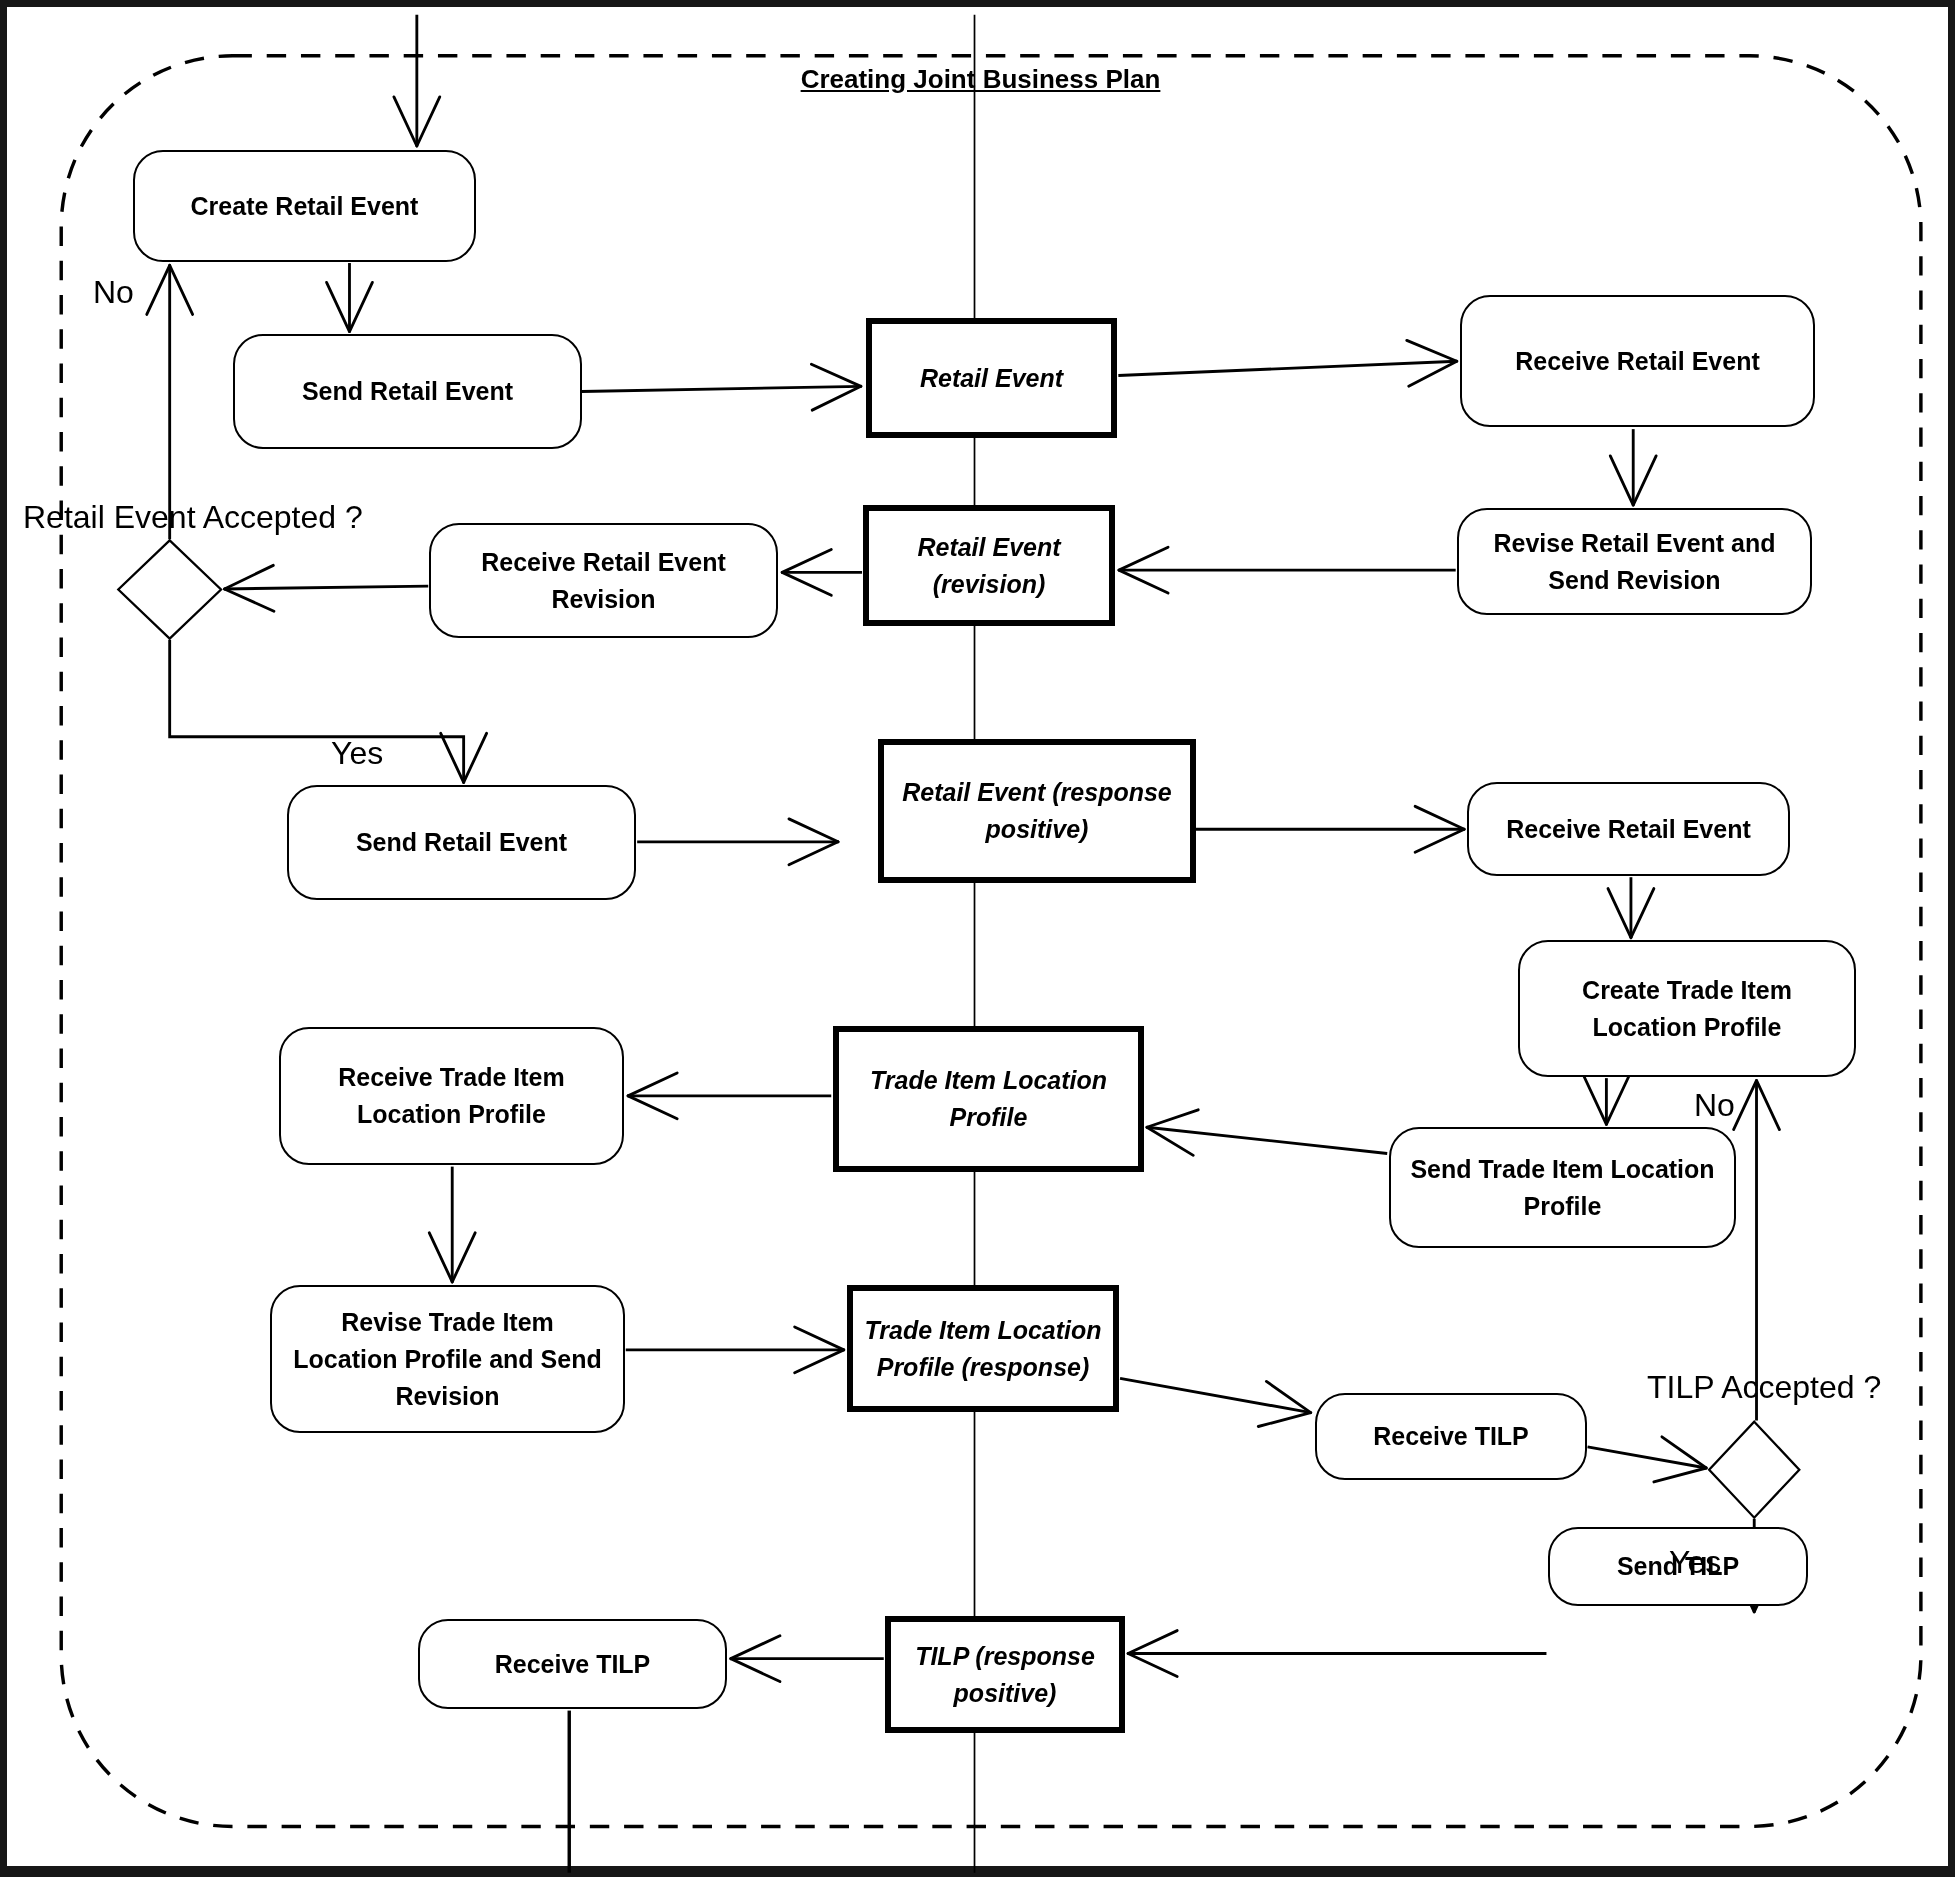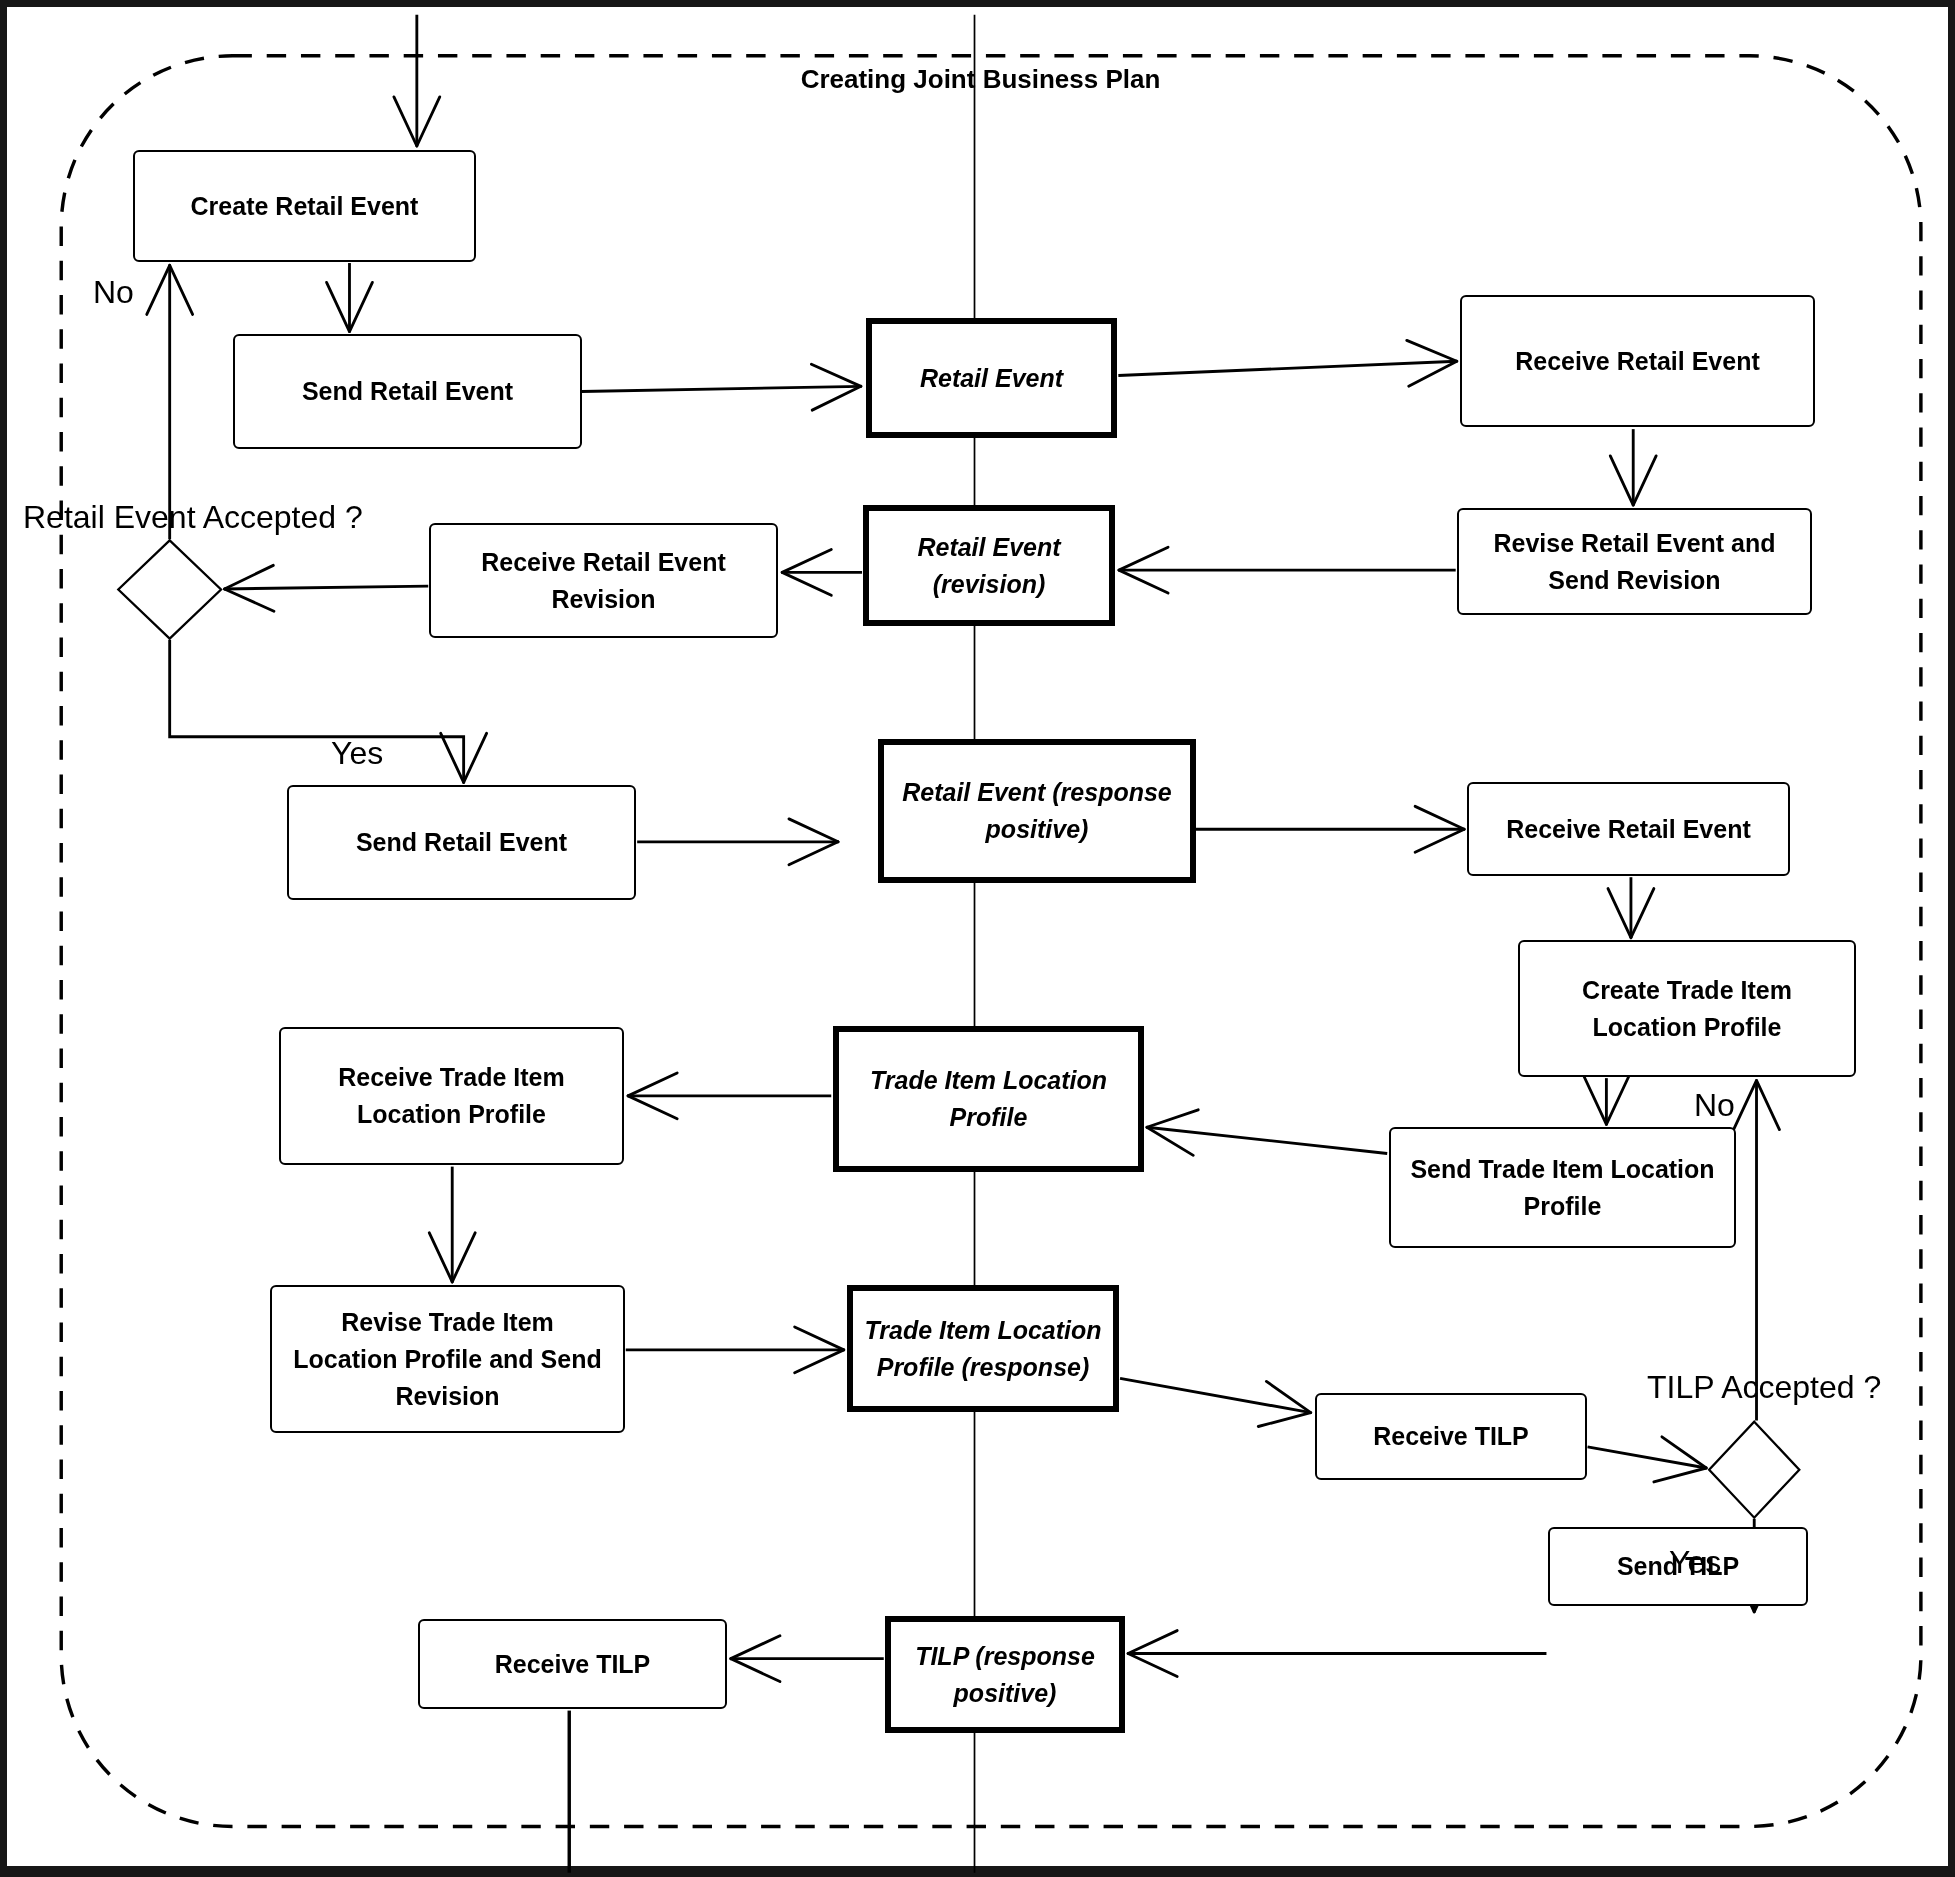--- a/index.html
+++ b/index.html
@@ -1,26 +1,26 @@
 <!DOCTYPE html>
 <html style="font-size:9px"><head>
 <meta charset="utf-8">
 <style>
   html,body{margin:0;padding:0;background:#ffffff;}
   body{width:1955px;height:1878px;position:relative;font-family:"Liberation Sans",sans-serif;color:#000;overflow:hidden;}
   .canvas{position:absolute;inset:0;box-sizing:border-box;border:7.4px solid #171717;border-bottom-width:12px;background:#fff;}
   svg.layer{position:absolute;left:0;top:0;z-index:1;}
   .node{position:absolute;z-index:2;background:#fff;display:flex;align-items:center;justify-content:center;text-align:center;box-sizing:border-box;}
-  .action{border:2.9px solid #000;border-radius:6px;}
+  .action{border:2.9px solid #000;border-radius:30px;}
   .message{border:6.3px solid #000;}
   .txt{font-weight:bold;font-size:25px;line-height:37px;}
   .txt span{display:block;white-space:nowrap;}
   .message .txt{font-style:italic;}
   .flabel{position:absolute;z-index:3;font-size:32px;line-height:28.5px;white-space:nowrap;}
-  .title{position:absolute;z-index:3;left:685px;top:57px;width:577px;text-align:center;font-weight:bold;font-size:26px;white-space:nowrap;}
+  .title{position:absolute;z-index:3;left:685px;top:57px;width:577px;text-align:center;font-weight:bold;font-size:26px;white-space:nowrap;text-decoration:underline;}
 </style>
 </head>
 <body>
 
 <div class="canvas">
   <svg class="layer" width="1955" height="1878" viewBox="0 0 3425 3289">
       <rect x="95" y="85" width="3258" height="3102" rx="300" fill="none" stroke="#000000" stroke-width="6" stroke-dasharray="34 26"></rect>
       <line x1="1695" y1="13" x2="1695" y2="3268" stroke="#000000" stroke-width="3"></line>
       <g>
         <polyline points="718,13 718,243" fill="none" stroke="#000000" stroke-width="5"></polyline>

